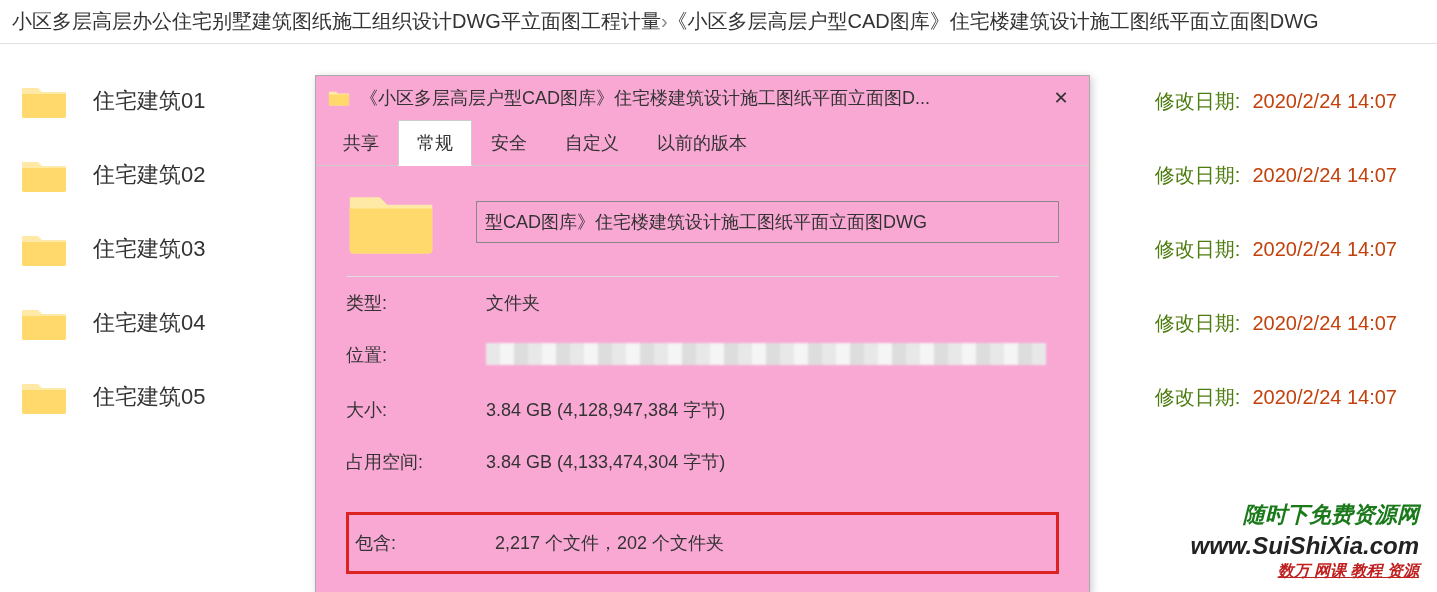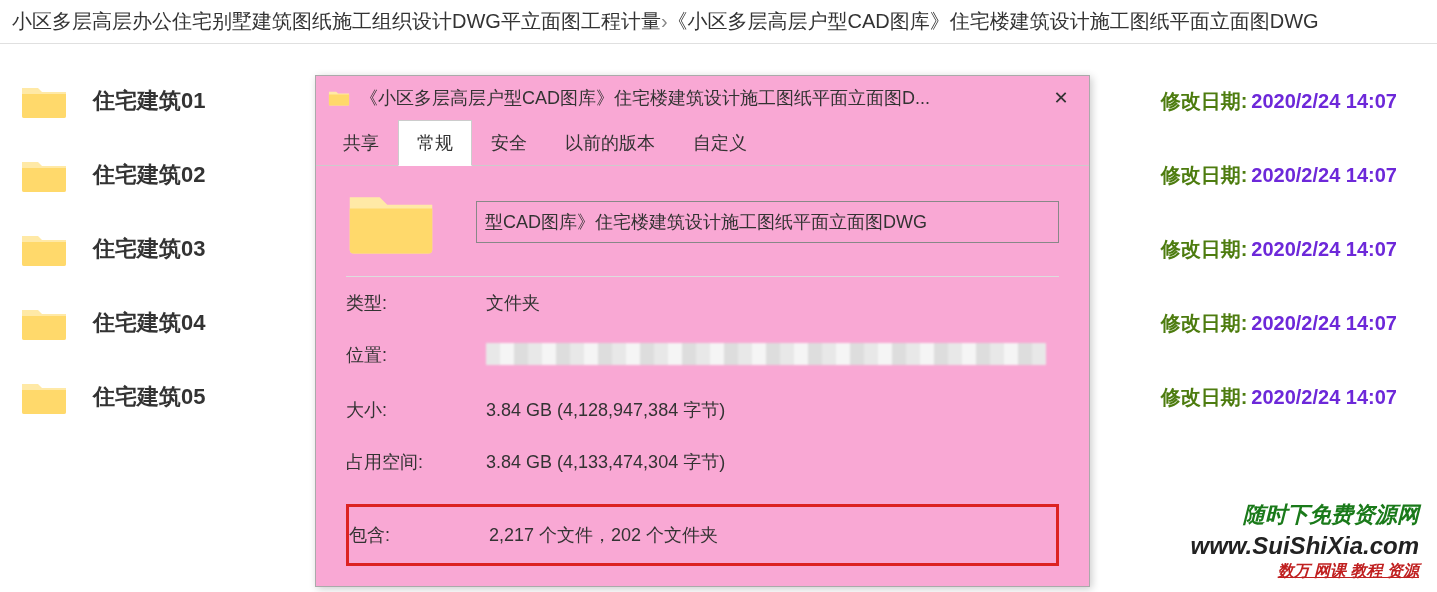--- a/index.html
+++ b/index.html
@@ -16,38 +16,37 @@
     .breadcrumb {
       padding: 8px 12px;
       font-size: 20px;
       display: flex;
       align-items: center;
       border-bottom: 1px solid #e0e0e0;
     }
     .breadcrumb .sep { color: #888; }
     .file-list {
       padding: 20px 0;
-      font-weight: bold;
     }
     .file-row {
       display: flex;
       align-items: center;
       padding: 18px 20px;
       font-size: 22px;
     }
     .folder-icon {
       width: 48px;
       height: 38px;
       margin-right: 25px;
       flex-shrink: 0;
     }
     .folder-icon svg { width: 100%; height: 100%; }
     .file-name { flex: 1; }
     .file-date-label { color: #4d7c0f; font-size: 20px; }
-    .file-date { color: #6d28d9; font-size: 20px; margin-left: 4px; margin-right: 20px; }
+    .file-date { color: #c2410c; font-size: 20px; margin-left: 12px; margin-right: 20px; }
     
     .dialog {
       position: absolute;
       left: 315px;
       top: 75px;
       width: 775px;
       background: #f9a8d4;
       border: 1px solid #aaa;
       box-shadow: 2px 2px 8px rgba(0,0,0,0.2);
     }
@@ -123,22 +122,22 @@
     .prop-value { flex: 1; }
     .blurred {
       display: inline-block;
       width: 560px;
       height: 22px;
       background: repeating-linear-gradient(90deg, #e8e8e8 0 14px, #f5f5f5 14px 28px, #ddd 28px 42px);
       filter: blur(1px);
     }
     .highlight-box {
       border: 3px solid #d22;
-      padding: 10px 0;
-      margin-top: 16px;
+      padding: 10px 6px;
+      margin-top: 24px;
     }
     .highlight-box .prop-row { padding: 6px 0; }
     
     .watermark {
       position: absolute;
       right: 18px;
       bottom: 10px;
       text-align: right;
       font-weight: bold;
       font-style: italic;
@@ -236,22 +235,22 @@
           <path fill="#ffd96b" d="M2 12 h44 v22 a2 2 0 0 1 -2 2 H4 a2 2 0 0 1 -2 -2 Z"></path>
         </svg>
     </span>
     <span class="title">《小区多层高层户型CAD图库》住宅楼建筑设计施工图纸平面立面图D...</span>
     <span class="close">✕</span>
   </div>
   <div class="tabs">
     <div class="tab">共享</div>
     <div class="tab active">常规</div>
     <div class="tab">安全</div>
+    <div class="tab">自定义</div>
     <div class="tab">以前的版本</div>
-    <div class="tab">自定义</div>
   </div>
   <div class="dialog-body">
     <div class="dialog-top">
       <span class="big-folder">
         <svg viewBox="0 0 48 38">
             <path fill="#ffe9a6" d="M2 6 h16 l4 4 h24 v24 a2 2 0 0 1 -2 2 H4 a2 2 0 0 1 -2 -2 Z"></path>
             <path fill="#ffd96b" d="M2 12 h44 v22 a2 2 0 0 1 -2 2 H4 a2 2 0 0 1 -2 -2 Z"></path>
           </svg>
       </span>
       <div class="folder-name-box">型CAD图库》住宅楼建筑设计施工图纸平面立面图DWG</div>

